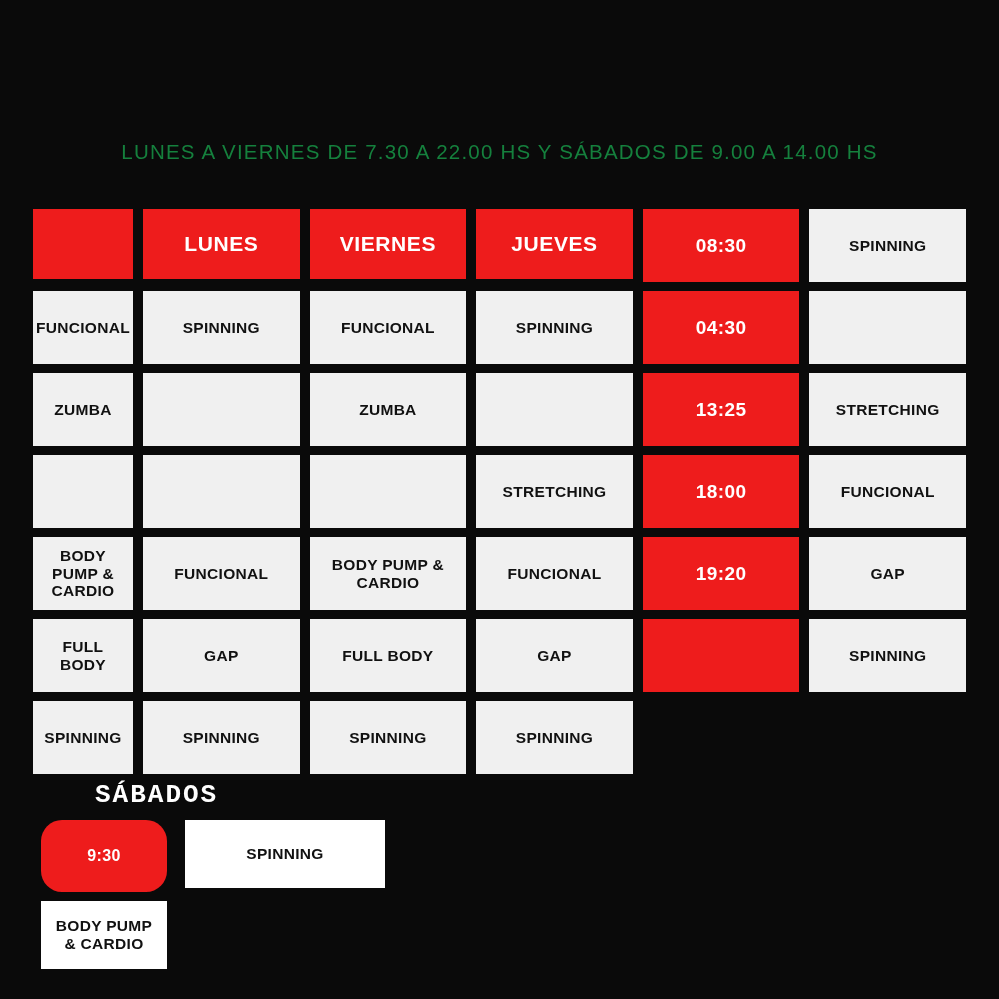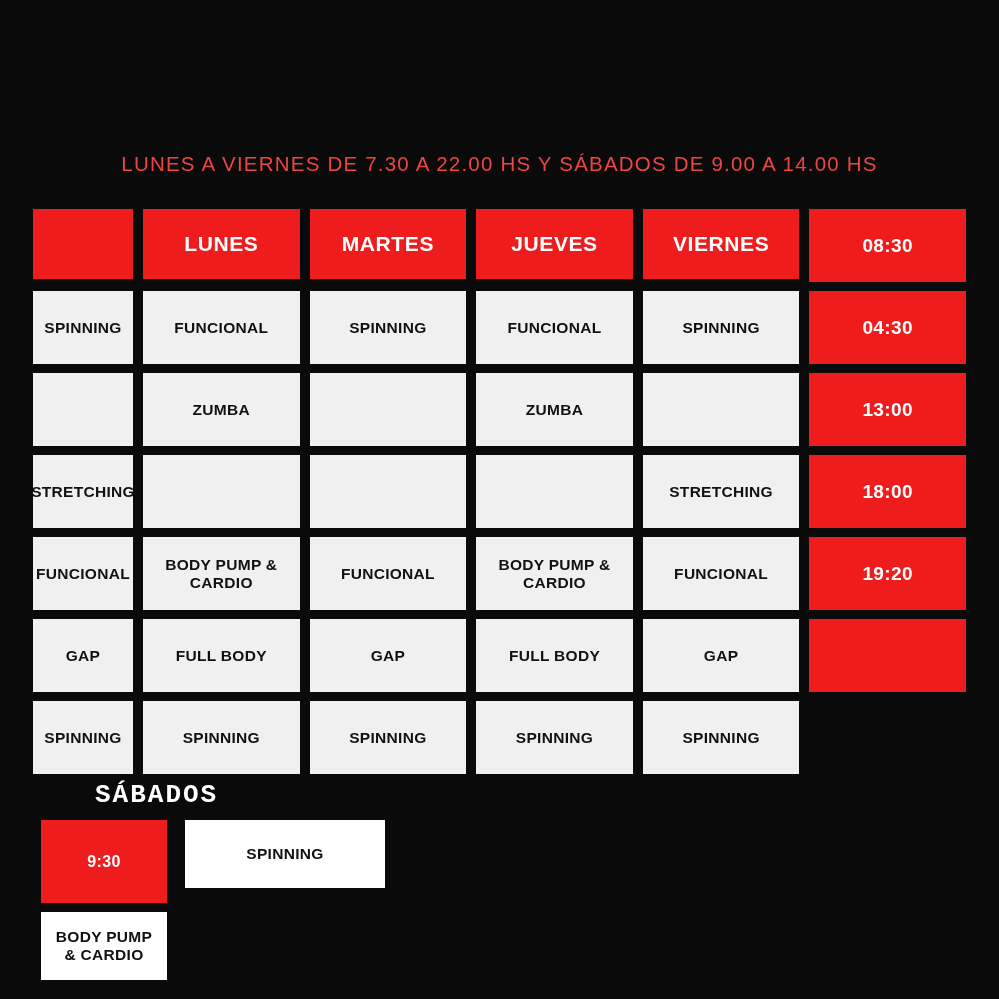--- a/index.html
+++ b/index.html
@@ -17,28 +17,28 @@
   }
   .page {
     width: 999px;
     height: 999px;
     background: #0a0a0a;
     box-sizing: border-box;
     position: relative;
   }
   .headline {
     position: absolute;
-    top: 152px;
+    top: 140px;
     left: 0;
     width: 999px;
     text-align: center;
     font-size: 20.5px;
     letter-spacing: 1.2px;
     font-weight: 400;
-    color: #ef4444;
+    color: #15803d;
     white-space: nowrap;
   }
 
   
   .grid {
     position: absolute;
     top: 209px;
     left: 33px;
     width: 933px;
     display: grid;
@@ -106,28 +106,29 @@
     position: absolute;
     top: 820px;
     left: 41px;
     display: grid;
     grid-template-columns: 126px 200px;
     column-gap: 18px;
     row-gap: 9px;
   }
   .sat-time {
     background: #ee1c1c;
-    height: 83px;
+    height: 72px;
     display: flex;
     align-items: center;
     justify-content: center;
     color: #ffffff;
     font-size: 16px;
     font-weight: 800;
     letter-spacing: 0.4px;
+    border-radius: 21px;
   }
   .sat-class {
     background: #ffffff;
     height: 68px;
     display: flex;
     align-items: center;
     justify-content: center;
     text-align: center;
     color: #111111;
     font-size: 15.5px;
@@ -141,39 +142,38 @@
 <body>
 
 <div class="page">
 
   <div class="headline">LUNES A VIERNES DE 7.30 A 22.00 HS Y SÁBADOS DE 9.00 A 14.00 HS</div>
 
   <div class="grid">
 
     <div class="cell head-blank"></div>
     <div class="cell head-day">LUNES</div>
-    <div class="cell head-day">MARTES</div>
+    <div class="cell head-day">VIERNES</div>
     <div class="cell head-day">JUEVES</div>
-    <div class="cell head-day">VIERNES</div>
 
     <div class="cell time">08:30</div>
     <div class="cell slot">SPINNING</div>
     <div class="cell slot">FUNCIONAL</div>
     <div class="cell slot">SPINNING</div>
     <div class="cell slot">FUNCIONAL</div>
     <div class="cell slot">SPINNING</div>
 
     <div class="cell time">04:30</div>
     <div class="cell slot empty"></div>
     <div class="cell slot">ZUMBA</div>
     <div class="cell slot empty"></div>
     <div class="cell slot">ZUMBA</div>
     <div class="cell slot empty"></div>
 
-    <div class="cell time">13:00</div>
+    <div class="cell time">13:25</div>
     <div class="cell slot">STRETCHING</div>
     <div class="cell slot empty"></div>
     <div class="cell slot empty"></div>
     <div class="cell slot empty"></div>
     <div class="cell slot">STRETCHING</div>
 
     <div class="cell time">18:00</div>
     <div class="cell slot">FUNCIONAL</div>
     <div class="cell slot">BODY PUMP &amp; CARDIO</div>
     <div class="cell slot">FUNCIONAL</div>

